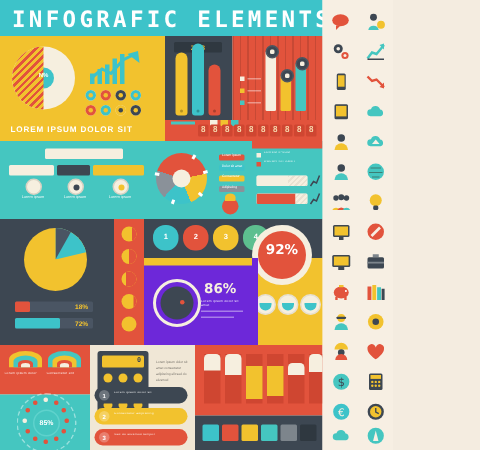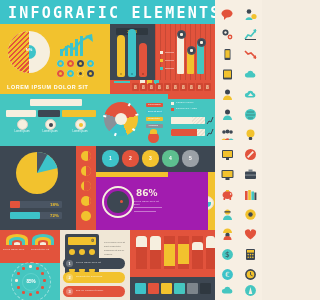--- a/index.html
+++ b/index.html
@@ -394,32 +394,36 @@
     <div class="shield" style="left:46px;background:#f2c22e;"></div>
     <div class="shieldN" style="left:46px;">3</div>
     <div class="shield" style="left:66px;background:#5dbf8f;"></div>
     <div class="shieldN" style="left:66px;">4</div>
     <div class="shield" style="left:86px;background:#9aa0a6;"></div>
     <div class="shieldN" style="left:86px;">5</div>
   </div>
 
   <div class="abs" style="left:96px;top:172px;width:119px;height:58px;background:#f2c22e;">
     <div class="abs" style="left:0;top:0;width:119px;height:58px;background:#f2c22e;"></div>
+    <div class="abs" style="left:72px;top:-22px;width:40px;height:40px;border-radius:50%;background:#f6efdf;">
+      <div class="abs" style="left:4px;top:4px;width:32px;height:32px;border-radius:50%;background:#e2533c;"></div>
+      <div class="abs pct" style="left:4px;top:12px;width:32px;text-align:center;font-size:9px;color:#fff;">92%</div>
+    </div>
     <div class="circIcon" style="left:74px;top:24px;">
         <i></i>
       </div>
     <div class="circIcon" style="left:89px;top:24px;">
         <i></i>
       </div>
     <div class="circIcon" style="left:104px;top:24px;">
         <i></i>
       </div>
   </div>
 
-  <div class="abs" style="left:96px;top:172px;width:76px;height:58px;background:#a21caf;padding-left:36px;">
+  <div class="abs" style="left:96px;top:172px;width:76px;height:58px;background:#6d28d9;">
     <div class="abs" style="left:0;top:0;width:72px;height:5px;background:#f2c22e;"></div>
     <div class="abs" style="left:6px;top:14px;width:28px;height:28px;border-radius:50%;border:2px solid #f6efdf;">
       <div class="abs" style="left:3px;top:3px;width:22px;height:22px;border-radius:50%;background:#3d4752;"></div>
       <div class="abs" style="left:16px;top:12px;width:3px;height:3px;border-radius:50%;background:#e2533c;"></div>
     </div>
     <div class="abs pct" style="left:40px;top:16px;font-size:9px;color:#f6efdf;">86%</div>
     <div class="abs micro" style="left:38px;top:28px;width:30px;">Lorem ipsum dolor sit amet</div>
     <div class="abs" style="left:38px;top:35px;width:28px;height:1px;background:rgba(255,255,255,.4);"></div>
     <div class="abs" style="left:38px;top:39px;width:22px;height:1px;background:rgba(255,255,255,.4);"></div>
   </div>

